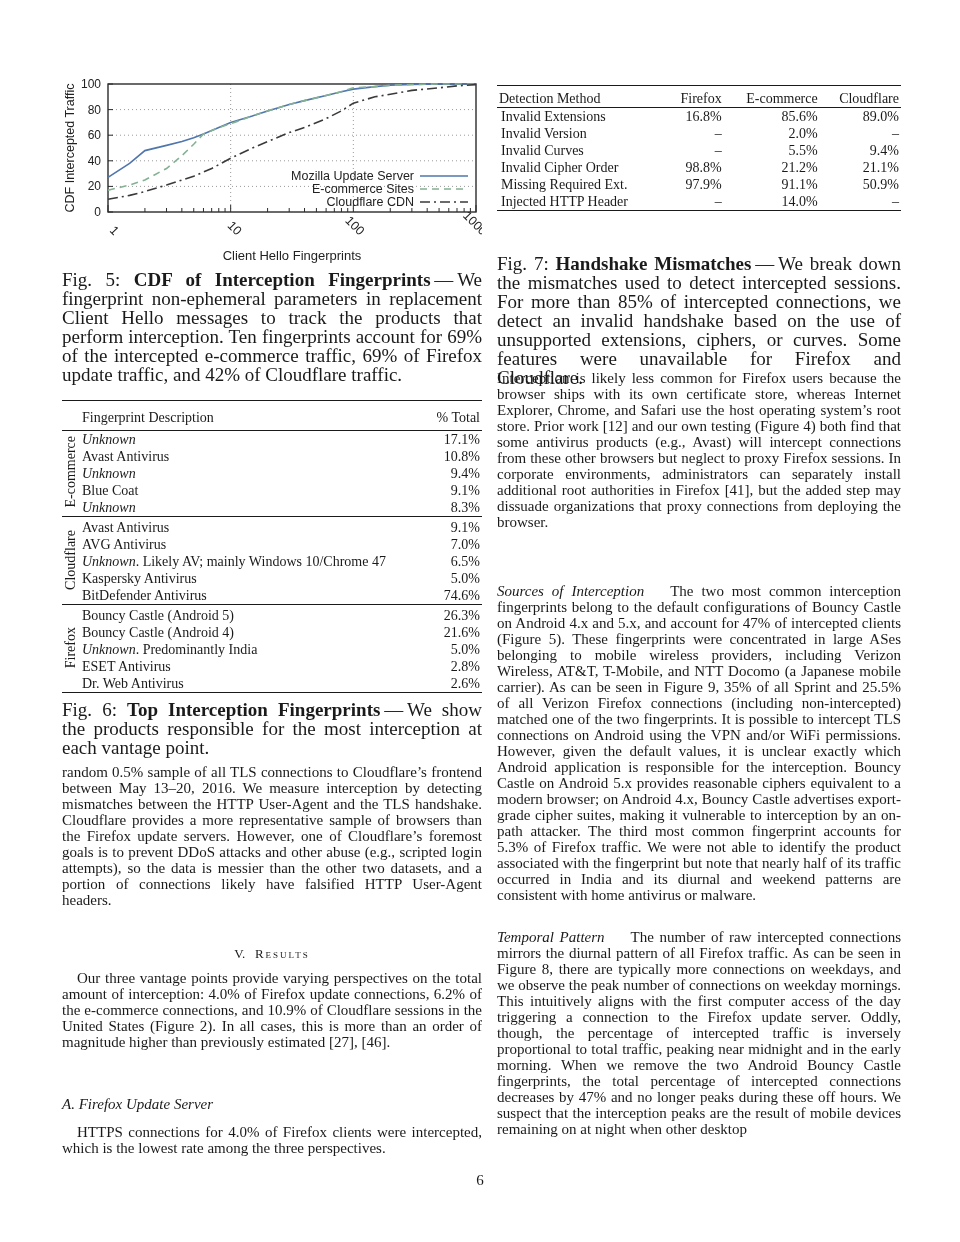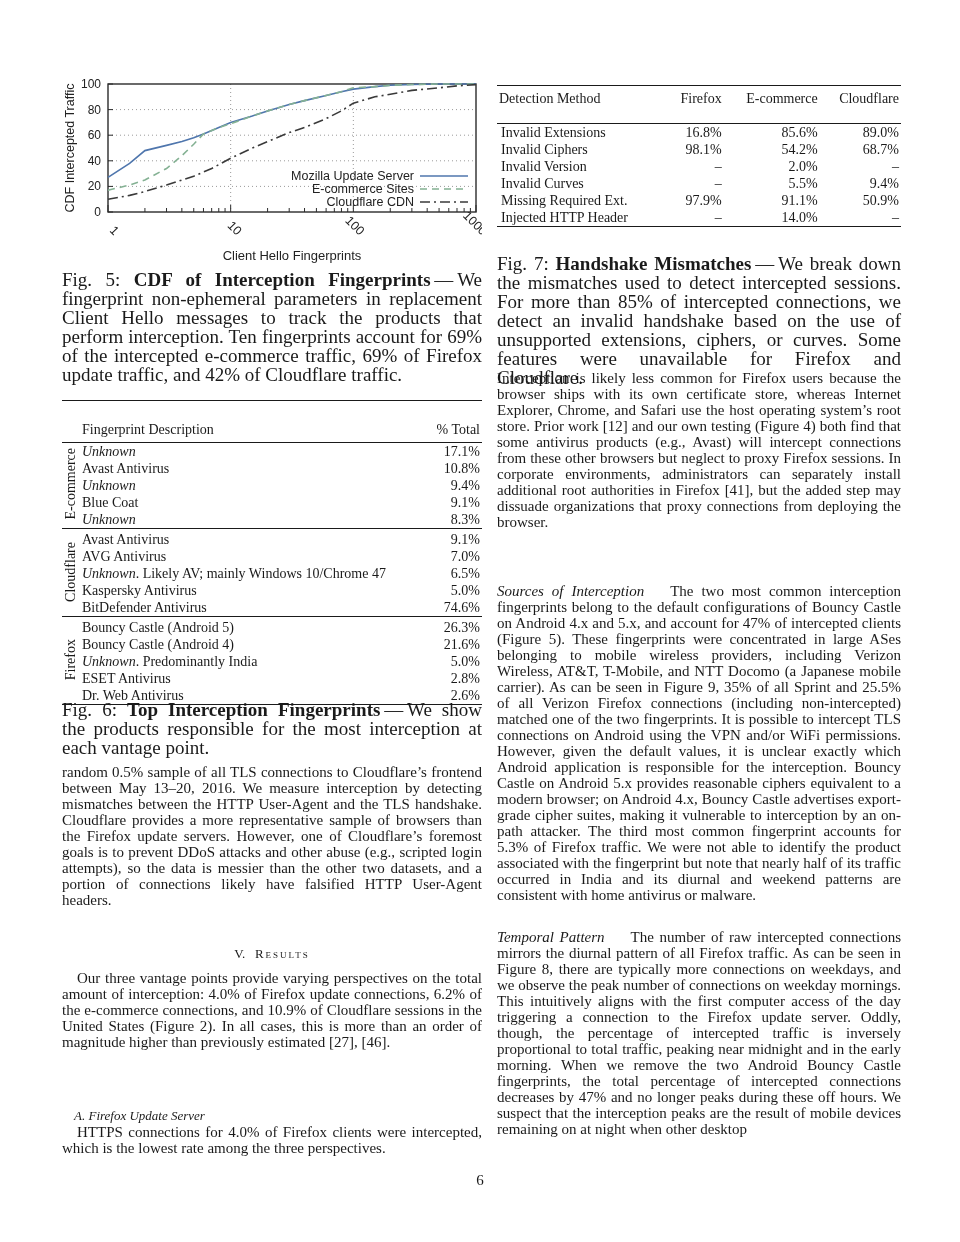--- a/index.html
+++ b/index.html
@@ -9,37 +9,37 @@
   .col-left{left:62px;width:420px;}
   .col-right{left:497px;width:404px;}
   p.body{margin:0;font-size:15px;line-height:16px;text-align:justify;}
   p.body.indent{text-indent:15px;}
   .caption{margin:0;font-size:19px;line-height:19px;text-align:justify;}
   .caption b{font-weight:bold;}
   .lead{font-style:italic;}
   .leadgap{display:inline-block;width:26px;}
   .sect-head{font-size:13px;text-align:center;margin:0;font-weight:normal;}
   .sect-head .sc{font-variant:small-caps;letter-spacing:2px;}
-  .sub-head{font-size:13px;font-style:italic;margin:12px;font-weight:normal;}
+  .sub-head{font-size:15px;font-style:italic;margin:0;font-weight:normal;}
   .pagenum{position:absolute;left:0;width:960px;text-align:center;font-size:15px;}
 
   
   table.bt{border-collapse:collapse;width:100%;font-size:14px;line-height:17px;
            border-top:1.5px solid #1a1a1a;border-bottom:1.5px solid #1a1a1a;}
   table.bt th{font-weight:normal;text-align:left;padding:3px 2px;border-bottom:1px solid #1a1a1a;}
   table.bt td{padding:0 2px;vertical-align:top;}
   table.bt .val{text-align:right;}
   table.bt tr.gsep td{border-top:1px solid #1a1a1a;padding-top:2px;}
   table.bt td.rot{width:18px;vertical-align:middle;padding:0;}
   table.bt td.rot span{display:inline-block;writing-mode:vertical-rl;transform:rotate(180deg);
                        font-size:14px;white-space:nowrap;}
   #fig7-table th.val{text-align:right;}
   #fig7-table td:first-child{padding-left:4px;}
-  #fig6-table thead th{padding-top:20px;padding-bottom:4px;}
-  #fig7-table thead th{padding-top:4px;padding-bottom:16px;}
+  #fig6-table thead th{padding-top:8px;padding-bottom:4px;}
+  #fig7-table thead th{padding-top:4px;padding-bottom:0;}
   td .i{font-style:italic;}
 </style>
 </head>
 <body>
 
 <div class="page">
 
   <div class="block col-left" style="top:76px;height:192px;">
     <div id="chart-holder"><svg width="420" height="192" xmlns="http://www.w3.org/2000/svg" font-family="Liberation Sans, sans-serif">
           <line x1="46" y1="136" x2="51" y2="136" stroke="#2b2b2b" stroke-width="1"></line>
@@ -209,36 +209,36 @@
           </tr>
         </thead>
       <tbody>
           <tr>
             <td>Invalid Extensions</td>
             <td class="val">16.8%</td>
             <td class="val">85.6%</td>
             <td class="val">89.0%</td>
           </tr>
           <tr>
-            <td>Invalid Ciphers</td>
-            <td class="val">98.1%</td>
-            <td class="val">54.2%</td>
-            <td class="val">68.7%</td>
-          </tr>
-          <tr>
             <td>Invalid Version</td>
             <td class="val">–</td>
             <td class="val">2.0%</td>
             <td class="val">–</td>
           </tr>
           <tr>
             <td>Invalid Curves</td>
             <td class="val">–</td>
             <td class="val">5.5%</td>
             <td class="val">9.4%</td>
+          </tr>
+          <tr>
+            <td>Invalid Cipher Order</td>
+            <td class="val">98.8%</td>
+            <td class="val">21.2%</td>
+            <td class="val">21.1%</td>
           </tr>
           <tr>
             <td>Missing Required Ext.</td>
             <td class="val">97.9%</td>
             <td class="val">91.1%</td>
             <td class="val">50.9%</td>
           </tr>
           <tr>
             <td>Injected HTTP Header</td>
             <td class="val">–</td>

